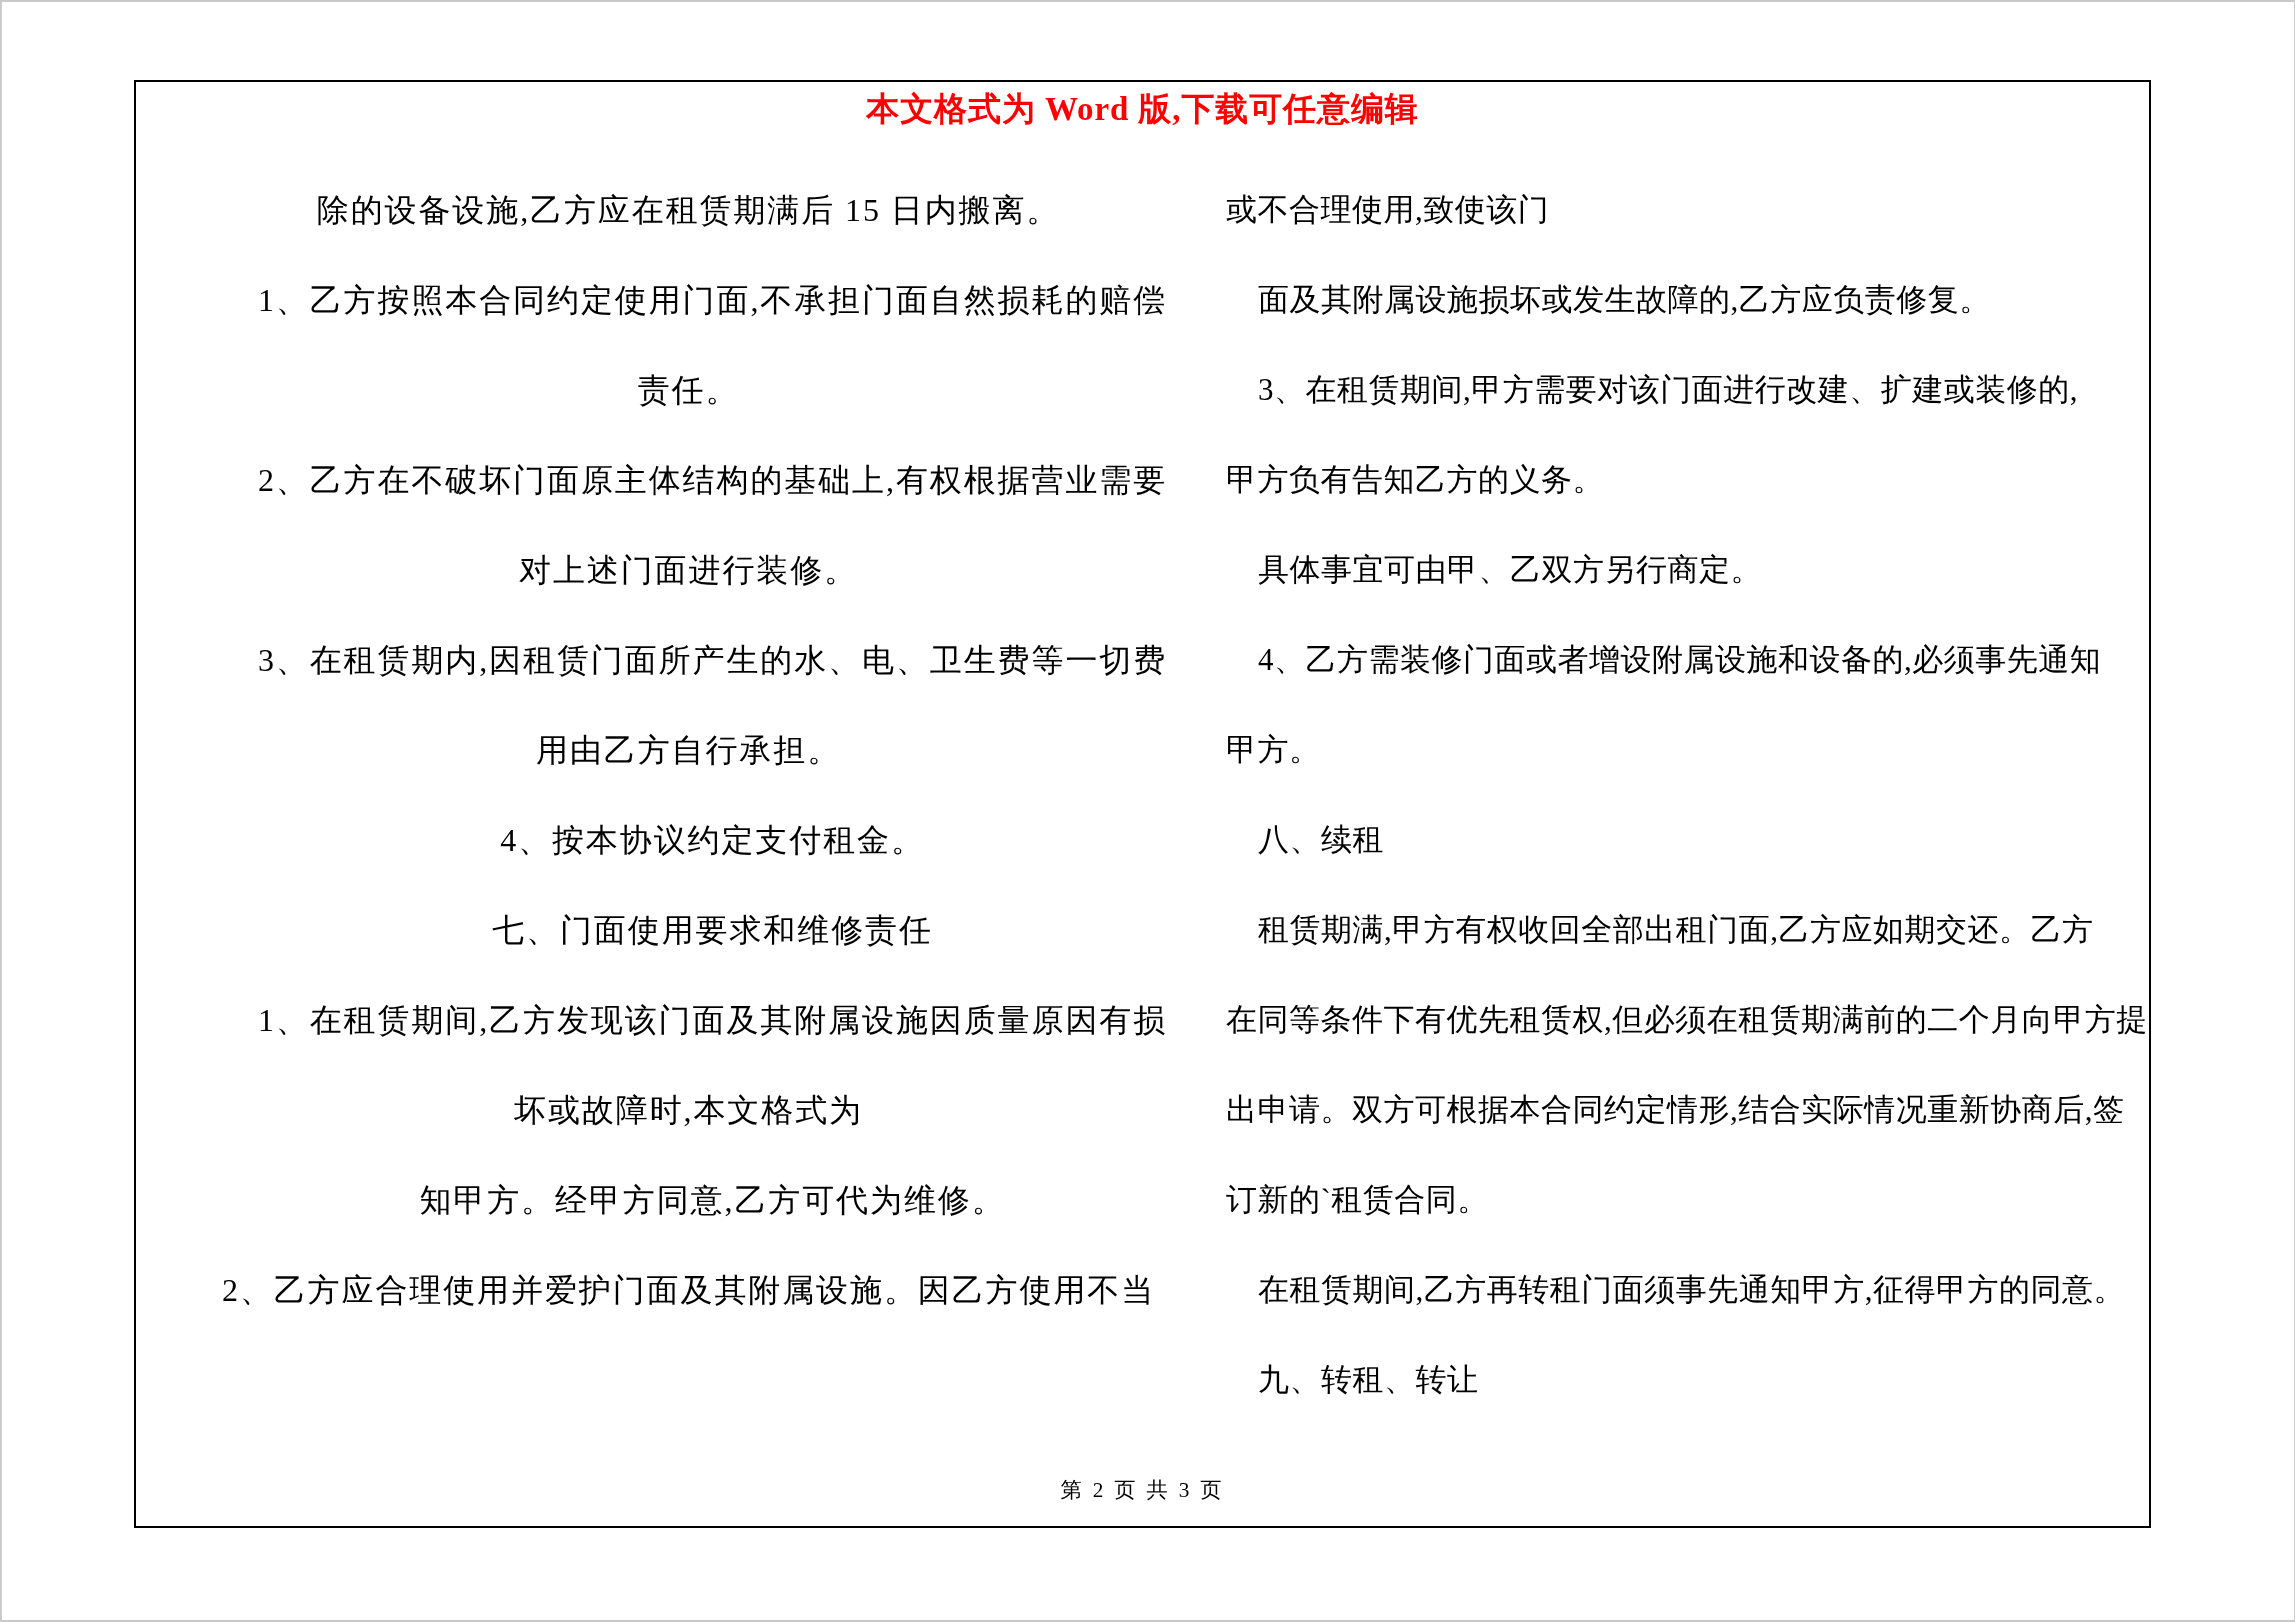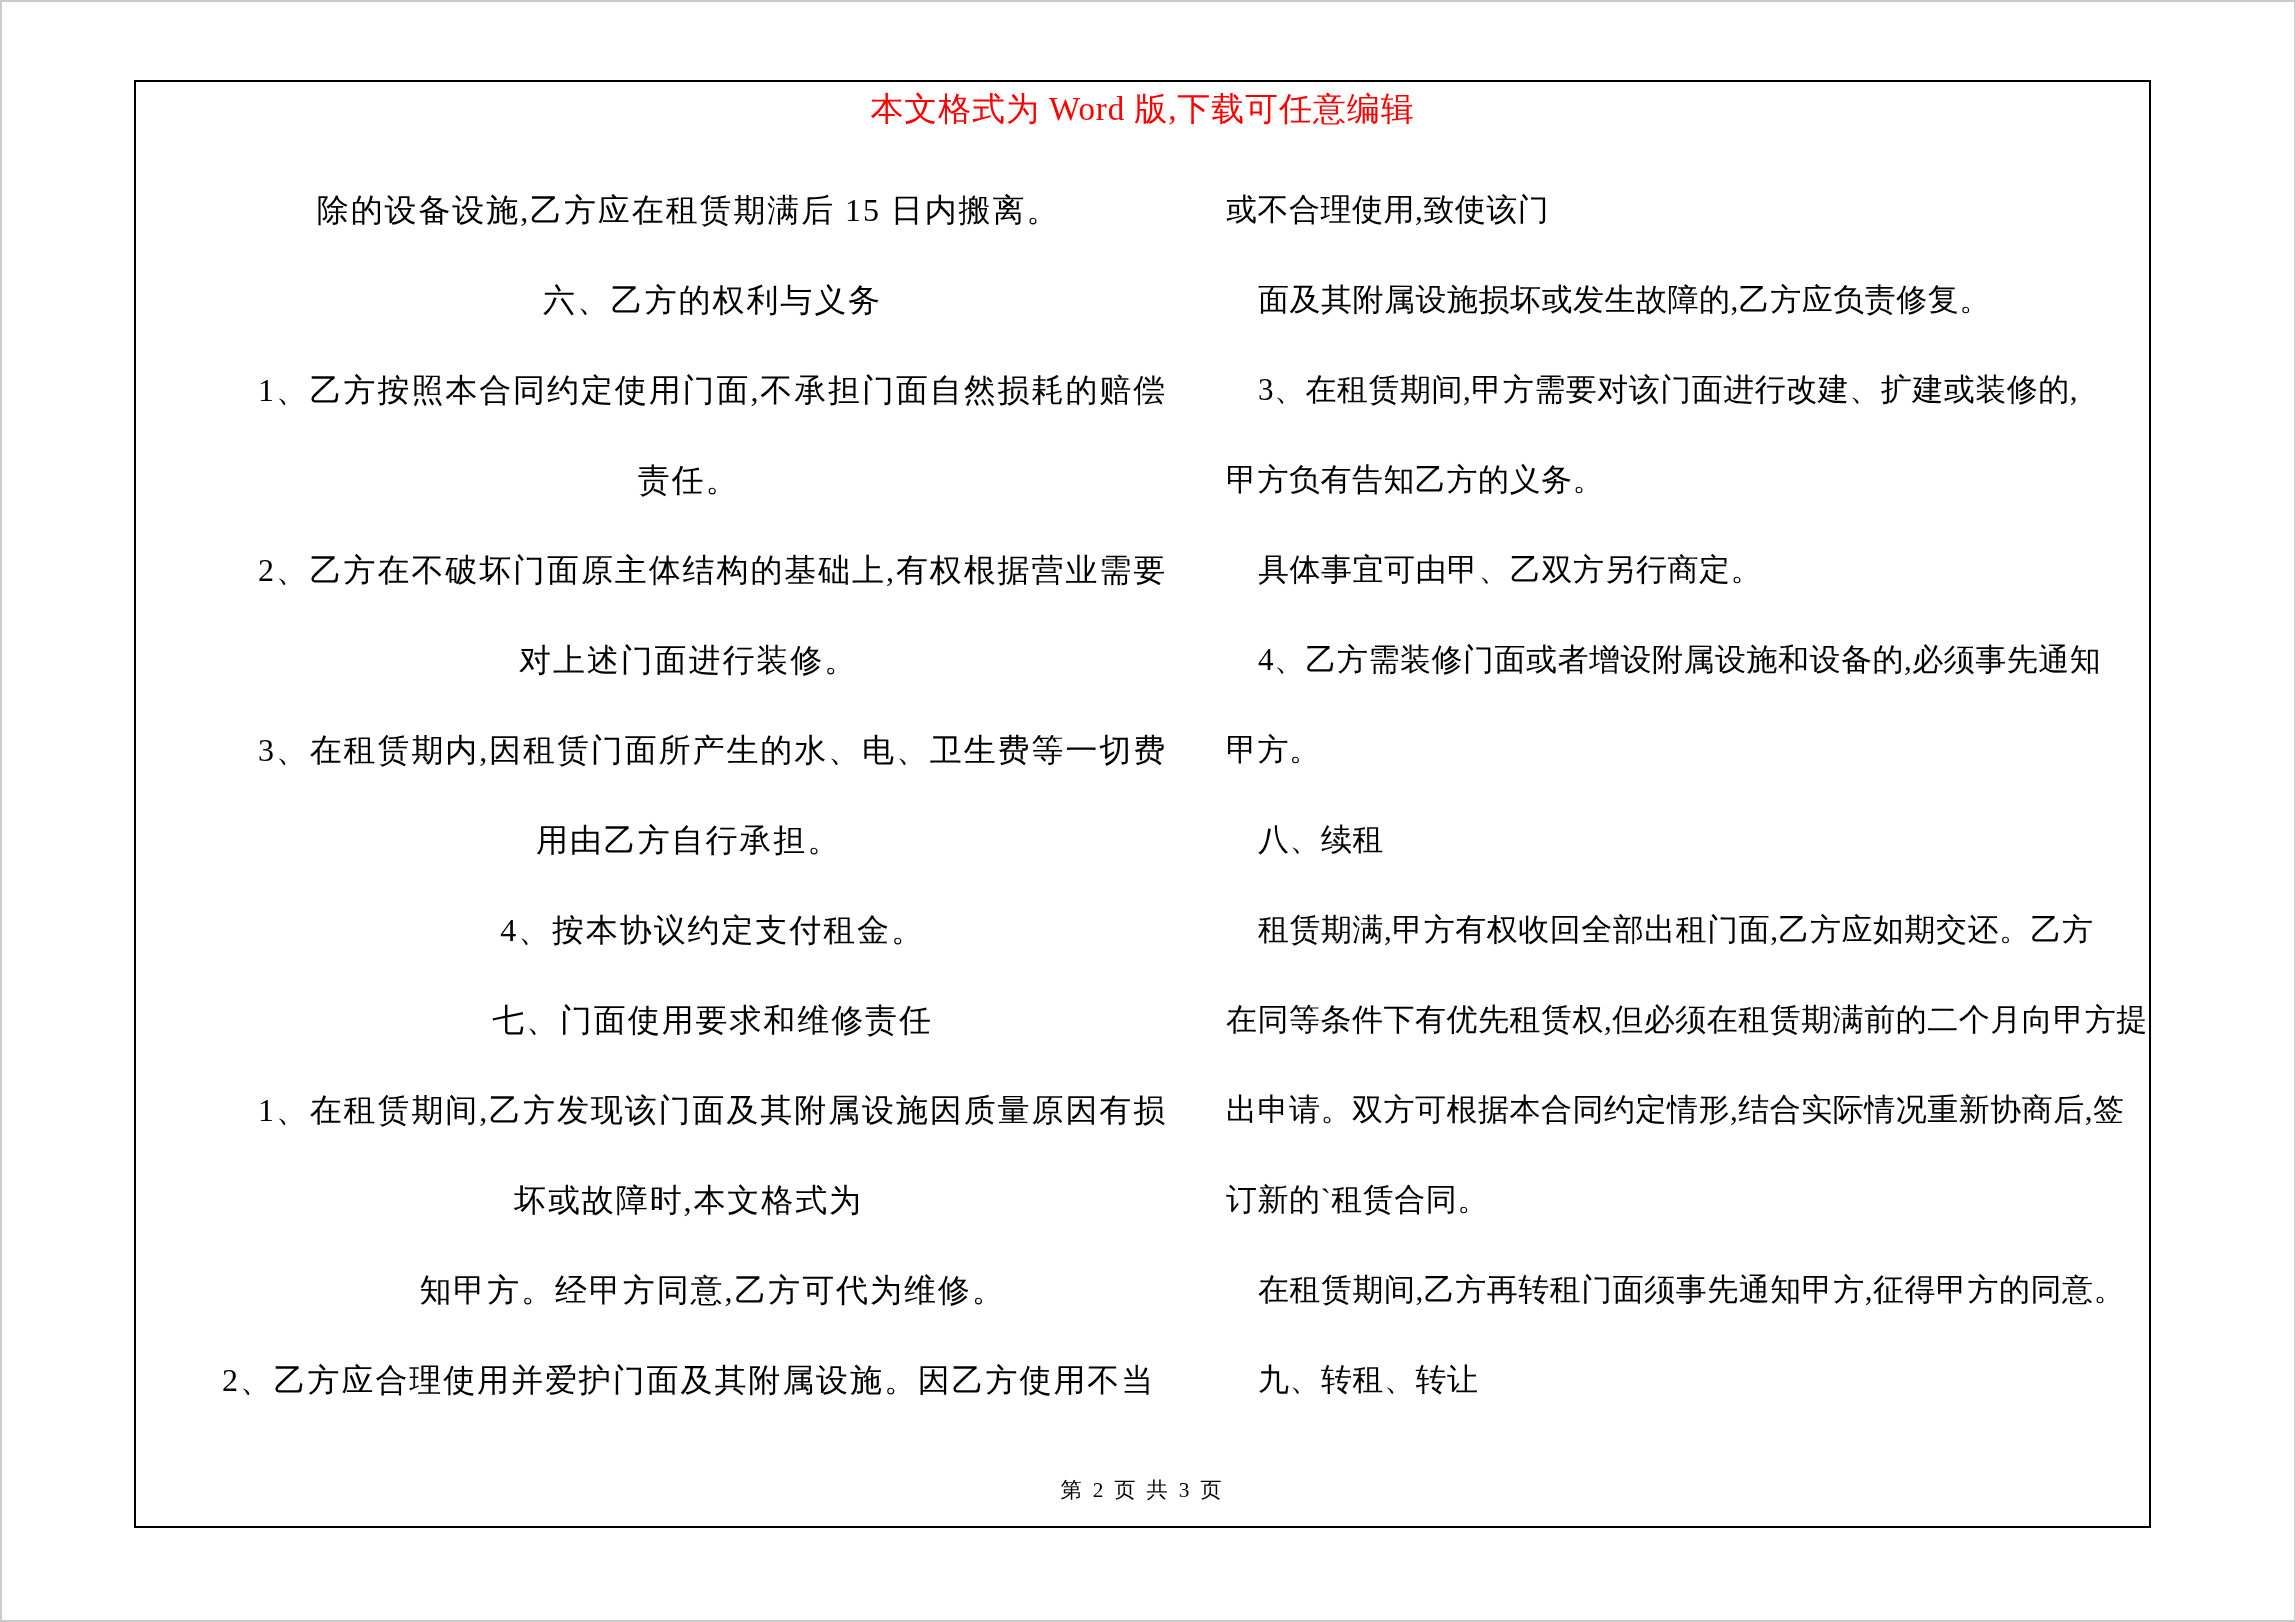--- a/index.html
+++ b/index.html
@@ -22,21 +22,21 @@
     box-sizing: border-box;
     background: #ffffff;
   }
   .header-notice {
     position: absolute;
     top: 4.6px;
     left: 0;
     width: 100%;
     text-align: center;
     font-size: 33px;
-    font-weight: normal;
+    font-weight: bold;
     letter-spacing: 0.9px;
     white-space: nowrap;
   }
   .col { position: absolute; top: 83px; }
   .col-left  { left: 47px;  width: 1011px; }
   .col-right { left: 1090px; width: 928px; }
   .line {
     height: 90px;
     line-height: 90px;
     white-space: nowrap;
@@ -59,21 +59,20 @@
   }
 </style>
 </head>
 <body>
 
 <div class="page-box">
   <div class="header-notice" style="color: rgb(255, 0, 0);">本文格式为 Word 版,下载可任意编辑</div>
 
   <div class="col col-left">
       <div class="line">除的设备设施,乙方应在租赁期满后 15 日内搬离。</div>
-      <div class="line indent">六、乙方的权利与义务</div>
       <div class="line indent">1、乙方按照本合同约定使用门面,不承担门面自然损耗的赔偿</div>
       <div class="line">责任。</div>
       <div class="line indent">2、乙方在不破坏门面原主体结构的基础上,有权根据营业需要</div>
       <div class="line">对上述门面进行装修。</div>
       <div class="line indent">3、在租赁期内,因租赁门面所产生的水、电、卫生费等一切费</div>
       <div class="line">用由乙方自行承担。</div>
       <div class="line indent">4、按本协议约定支付租金。</div>
       <div class="line indent">七、门面使用要求和维修责任</div>
       <div class="line indent">1、在租赁期间,乙方发现该门面及其附属设施因质量原因有损</div>
       <div class="line">坏或故障时,本文格式为</div>

